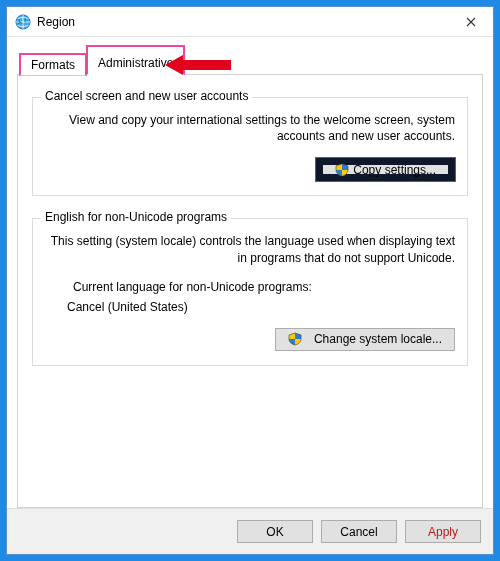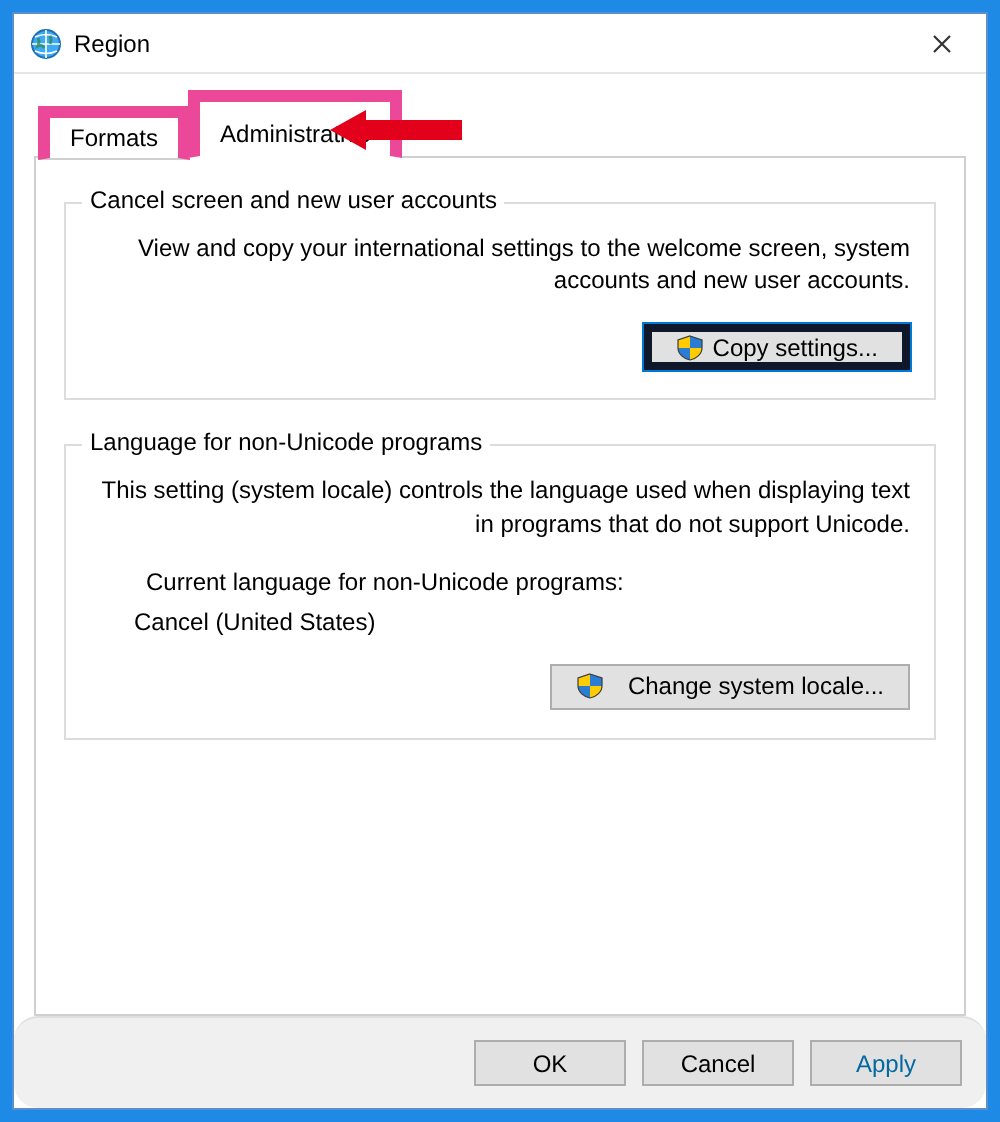--- a/index.html
+++ b/index.html
@@ -63,21 +63,21 @@
   }
   .tabs {
     display: flex;
     align-items: flex-end;
     position: relative;
     z-index: 2;
     margin-bottom: -1px;
     padding-left: 2px;
   }
   .tab {
-    border: 6px solid #ec4899;
+    border: 2px solid #ec4899;
     border-bottom: 1px solid #d0d0d0;
     background: #fff;
     padding: 3px 10px 3px 10px;
     font-size: 12px;
     color: #000;
     margin-right: 0px;
     position: relative;
     top: 1px;
     cursor: pointer;
   }
@@ -145,41 +145,40 @@
     padding: 0 12px;
     display: inline-flex;
     align-items: center;
     justify-content: center;
     gap: 4px;
     cursor: pointer;
   }
   .btn.wide { min-width: 130px; }
   .btn.xwide { min-width: 156px; gap: 12px; }
   .btn.focus {
-    border: 4px solid #0f172a;
+    border: 7px solid #0f172a;
     outline: 1px solid #0078d7;
   }
   .btn.disabled {
-    color: #0369a1;
+    color: #b91c1c;
     cursor: default;
   }
 
   .shield { width: 14px; height: 14px; }
 
   
   .footer {
     height: 46px;
     background: #f0f0f0;
     border-top: 1px solid #dfdfdf;
     display: flex;
     align-items: center;
     justify-content: flex-end;
     gap: 8px;
     padding: 0 12px;
-    border-radius: 12px;
   }
 </style>
 </head>
 <body>
 
 <div class="window">
 
   <div class="titlebar">
     <span class="globe">
       <svg viewBox="0 0 16 16" width="16" height="16">
@@ -228,21 +227,21 @@
                 <path d="M7 7 L1 7 C1 10 4 12.5 7 13 Z" fill="#2b7cd3"></path>
                 <path d="M7 1 L13 3 V7 C13 10 10 12.5 7 13 C4 12.5 1 10 1 7 V3 Z" fill="none" stroke="#3a3a3a" stroke-width="0.6"></path>
               </svg>
             </span>
             <span>Copy settings...</span>
           </button>
         </div>
       </div>
 
       <div class="groupbox">
-        <div class="legend">Language for non-Unicode programs</div>
+        <div class="legend">English for non-Unicode programs</div>
         <div class="group-text">This setting (system locale) controls the language used when displaying text in programs that do not support Unicode.</div>
         <div class="group-sub">Current language for non-Unicode programs:</div>
         <div class="group-val">Cancel (United States)</div>
         <div class="btn-row">
           <button class="btn xwide">
             <span class="shield">
               <svg viewBox="0 0 14 14" width="14" height="14">
                 <path d="M7 1 L13 3 V7 C13 10 10 12.5 7 13 C4 12.5 1 10 1 7 V3 Z" fill="#fff"></path>
                 <path d="M7 1 L13 3 V7 L7 7 Z" fill="#2b7cd3"></path>
                 <path d="M7 1 L1 3 V7 L7 7 Z" fill="#ffcc00"></path>

